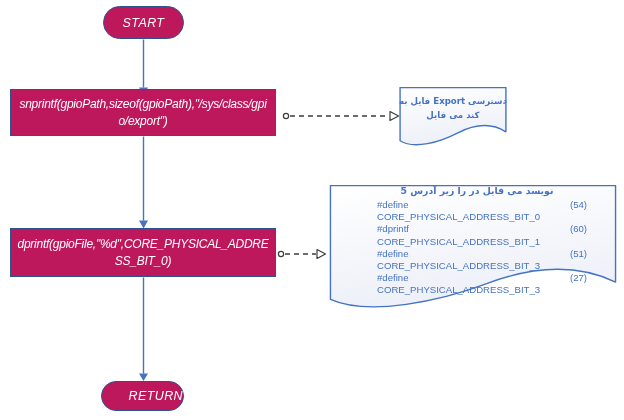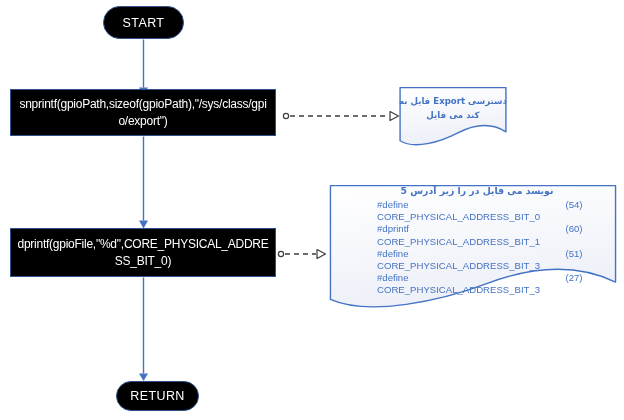--- a/index.html
+++ b/index.html
@@ -1,37 +1,37 @@
 <!DOCTYPE html>
 <html><head>
 <meta charset="utf-8">
 <style>
   html,body{margin:0;padding:0;background:#fff;}
   .canvas{position:relative;width:624px;height:420px;background:#ffffff;overflow:hidden;
           font-family:"Liberation Sans",sans-serif;}
   .layer{position:absolute;left:0;top:0;width:624px;height:420px;}
 
-  .node{position:absolute;background:#000000;border:1.3px solid #2F528F;color:#ffffff;
-        display:flex;align-items:center;justify-content:center;text-align:center;box-sizing:border-box;}
+  .node{position:absolute;background:#be185d;border:1.3px solid #2F528F;color:#ffffff;
+        display:flex;align-items:center;justify-content:center;text-align:center;box-sizing:border-box;font-style:italic;}
   .pill{border-radius:17px;font-size:12.5px;letter-spacing:.4px;}
   .process{font-size:12px;line-height:17px;letter-spacing:-0.25px;padding:2px 5px;
            word-break:break-all;}
 
   .doc{position:absolute;}
   .doc svg.shape{position:absolute;left:0;top:0;}
   .doc .doc-text{position:relative;color:#4472C4;font-family:"DejaVu Sans",sans-serif;}
 
   .note1-text{padding-top:8px;text-align:center;font-size:8.6px;font-weight:bold;line-height:13.5px;}
 
   .note2-title{text-align:center;font-size:9.3px;font-weight:bold;margin-left:40px;
                width:216px;}
   .defines{margin:3px 0 8px 48px;width:210px;font-family:"Liberation Sans",sans-serif;}
   .def-row{display:flex;justify-content:space-between;font-size:9.6px;line-height:12.2px;
            color:#4472C4;}
-  .def-val{text-align:center;min-width:26px;}
+  .def-val{text-align:right;min-width:26px;}
 </style>
 </head>
 <body>
 
 <div class="canvas">
 
   <svg class="layer" width="624" height="420" viewBox="0 0 624 420">
     <defs>
       <linearGradient id="docfill" x1="0" y1="0" x2="0.25" y2="1">
         <stop offset="0" stop-color="#ffffff"></stop>
@@ -72,21 +72,21 @@
   </div>
 
   <div class="node process" style="left:10px;top:89px;width:266px;height:47px;">
     <span>snprintf(gpioPath,sizeof(gpioPath),"/sys/class/gpio/export")</span>
   </div>
 
   <div class="node process" style="left:10px;top:228px;width:266px;height:49px;">
     <span>dprintf(gpioFile,"%d",CORE_PHYSICAL_ADDRESS_BIT_0)</span>
   </div>
 
-  <div class="node pill" style="left:116px;top:381px;width:83px;height:30px;">
+  <div class="node pill" style="left:101px;top:381px;width:83px;height:30px;justify-content:flex-end;">
     <span>RETURN</span>
   </div>
 
   <div class="doc" style="left:399px;top:87px;width:108px;height:64px;">
     <svg class="shape" width="108" height="64" viewBox="0 0 100 100" preserveAspectRatio="none">
       <path d="M1,1 L99,1 L99,70 C86,56 70,58 54,72 C38,86 14,98 1,84 Z" fill="url(#docfill)" stroke="#4472C4" stroke-width="1.4" vector-effect="non-scaling-stroke" stroke-linejoin="round"></path>
     </svg>
     <div class="doc-text note1-text">
       <div>به‎ فایل‎ Export دسترسی</div>
       <div>فایل‎ می‎ کند</div>

